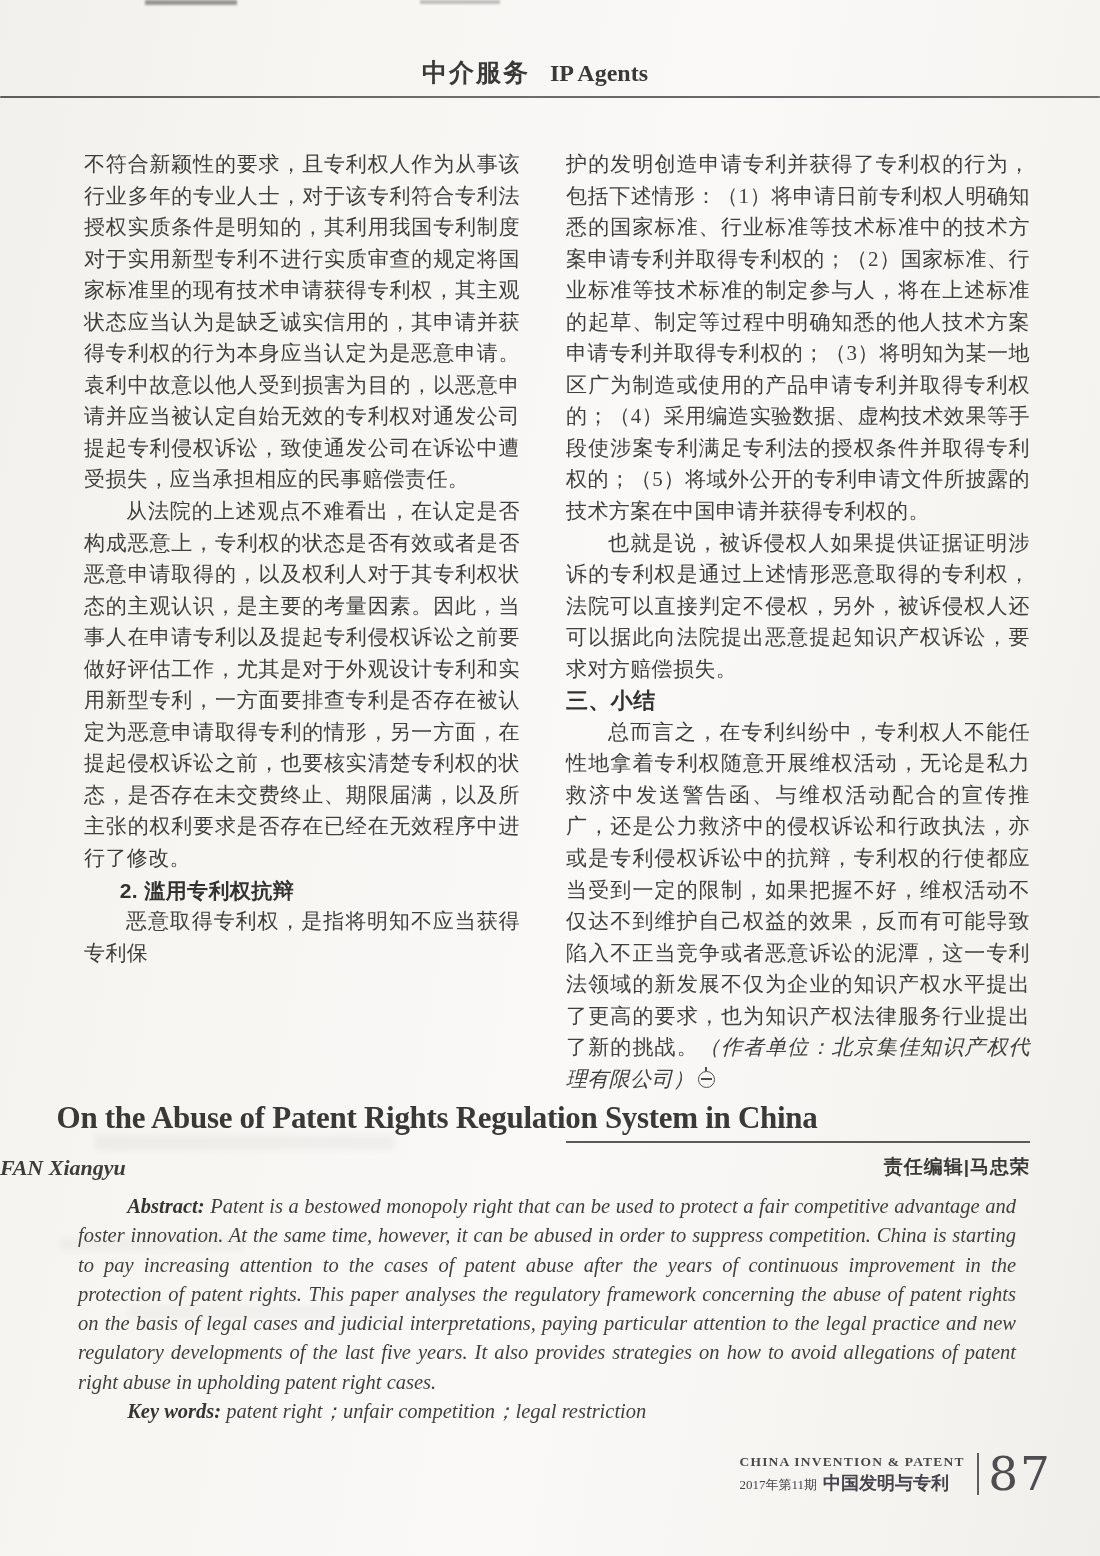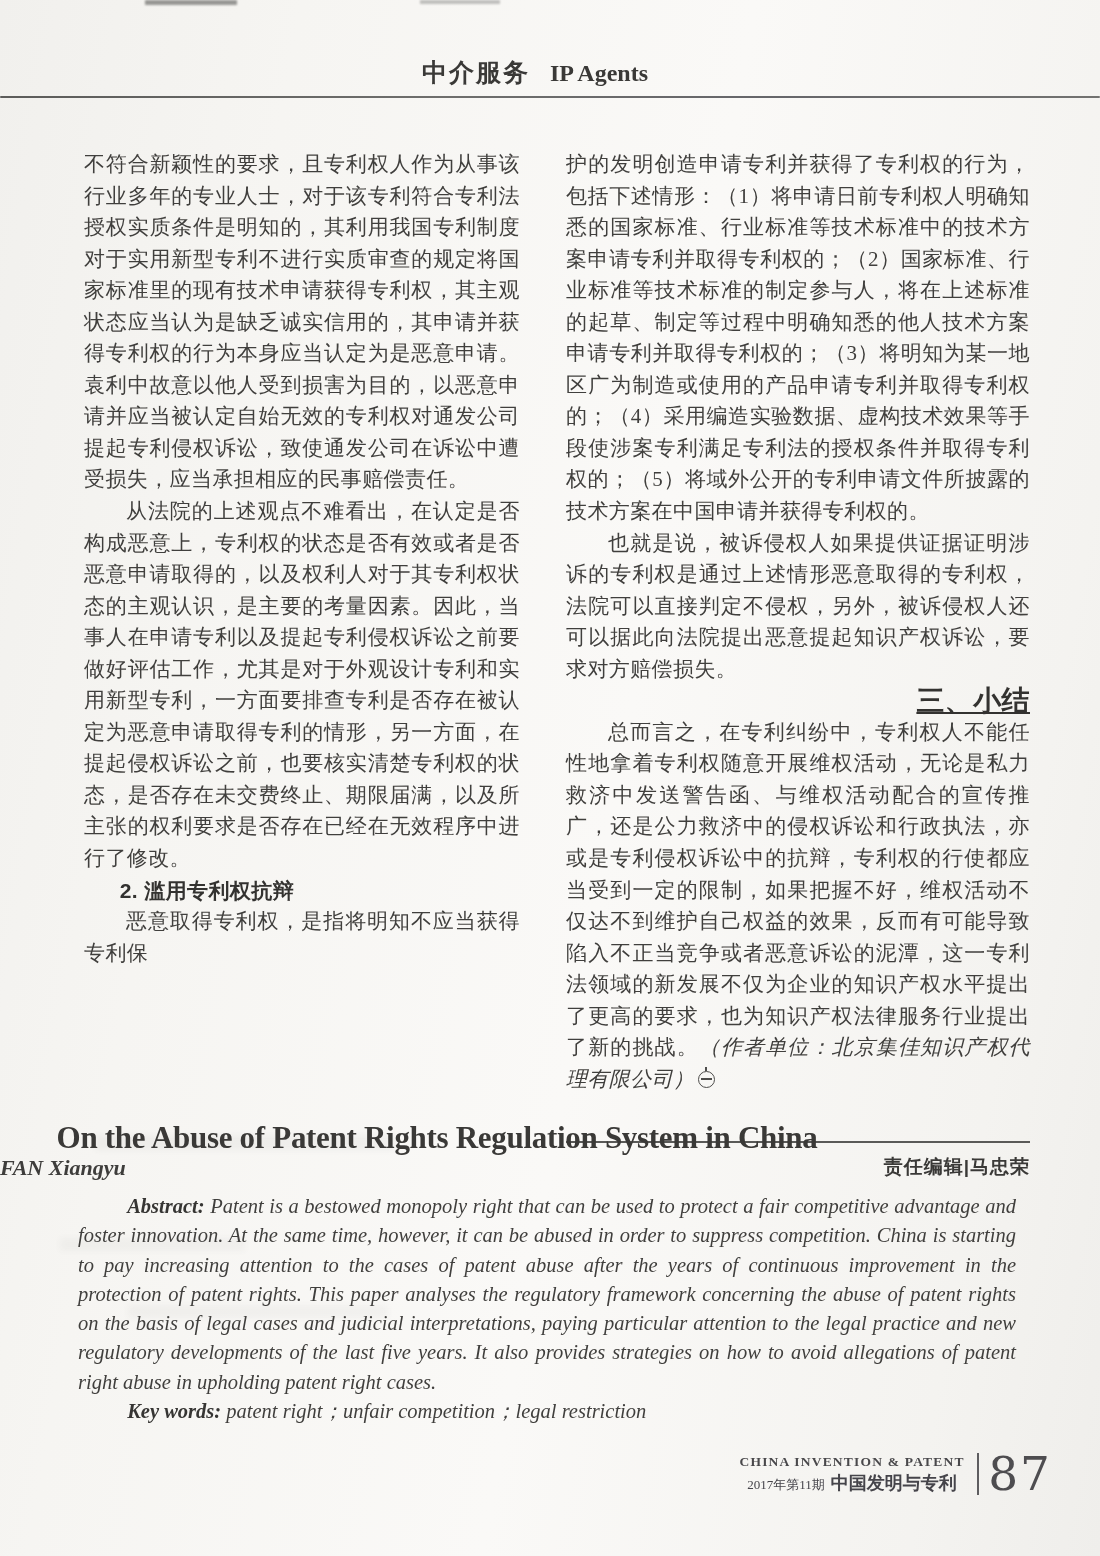--- a/index.html
+++ b/index.html
@@ -43,21 +43,21 @@
   .col-left{left:84px;width:436px;}
   .col-right{left:566px;width:464px;}
   .col p{margin:0;}
   .indent{text-indent:2em;}
   .cn-sub-heading{
     margin:0;font-family:"Liberation Sans","DejaVu Sans",sans-serif;
     font-weight:700;font-size:21px;color:#333230;text-indent:1.7em;text-align:left;
   }
   .cn-section-heading{
     margin:27px 0 1px 0;font-family:"Liberation Sans","DejaVu Sans",sans-serif;
-    font-weight:700;font-size:28px;color:#333230;text-align:right;text-decoration:underline;
+    font-weight:700;font-size:22px;color:#333230;text-align:left;
   }
   .kaiti{font-style:italic;}
   
   .endmark{
     display:inline-block;width:15px;height:15px;border:1.6px solid #4e4d4b;
     border-radius:50%;position:relative;vertical-align:-2px;margin-left:4px;
   }
   .endmark::before{
     content:"";position:absolute;left:2px;right:2px;top:6px;height:2px;background:#4e4d4b;
   }
@@ -68,40 +68,40 @@
   .editor-rule{margin-top:46px;border-top:2px solid #5a5a58;width:100%;}
   .editor-line{
     margin-top:8px;text-align:right;
     font-family:"Liberation Sans","DejaVu Sans",sans-serif;
     font-weight:600;font-size:19px;color:#3a3937;letter-spacing:1px;
   }
   
   .en-title{
     position:absolute;top:1100px;left:0;width:874px;text-align:center;
     font-family:"Liberation Serif","DejaVu Serif",serif;
-    font-weight:700;font-size:31px;color:#3a3937;letter-spacing:-0.3px;margin-top:20px;
+    font-weight:700;font-size:31px;color:#3a3937;letter-spacing:-0.3px;
   }
   .en-author{
     position:absolute;top:1155px;left:0;width:1100px;
     font-weight:700;font-style:italic;font-size:22px;color:#3e3d3b;
   }
   .en-abstract{
     position:absolute;top:1192px;left:78px;width:938px;
     font-size:20.5px;line-height:29.3px;text-align:justify;color:#403f3d;
   }
   .en-abstract p{margin:0;font-style:italic;}
   .en-abstract .lead{text-indent:2.4em;}
   .en-abstract b{font-weight:700;color:#363533;}
   .keywords{margin-top:4px;text-indent:2.4em;}
   
   .footer{
     position:absolute;top:1450px;right:48px;
     display:flex;align-items:center;
   }
-  .footer-text{text-align:center;line-height:1;}
+  .footer-text{text-align:left;line-height:1;}
   .f-en{
     font-family:"Liberation Serif","DejaVu Serif",serif;
     font-weight:700;font-size:13.5px;letter-spacing:1.2px;color:#49484b;
   }
   .f-cn{margin-top:5px;white-space:nowrap;color:#45444a;}
   .f-issue{font-size:13px;}
   .f-name{
     font-family:"Liberation Sans","DejaVu Sans",sans-serif;
     font-weight:700;font-size:18px;margin-left:6px;
   }

